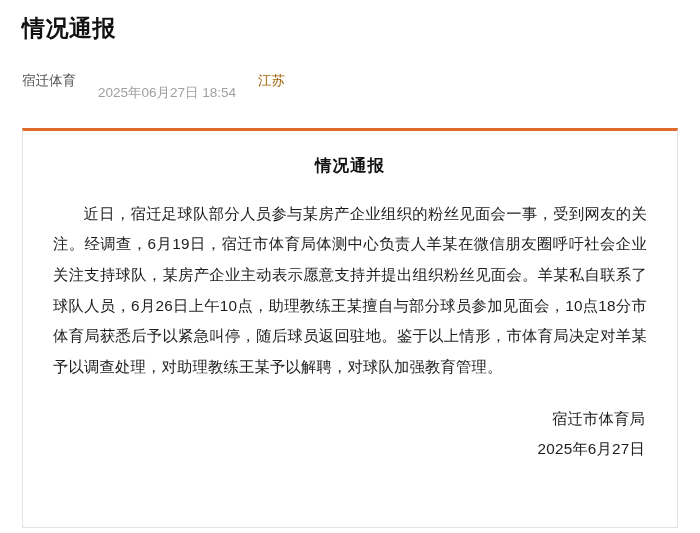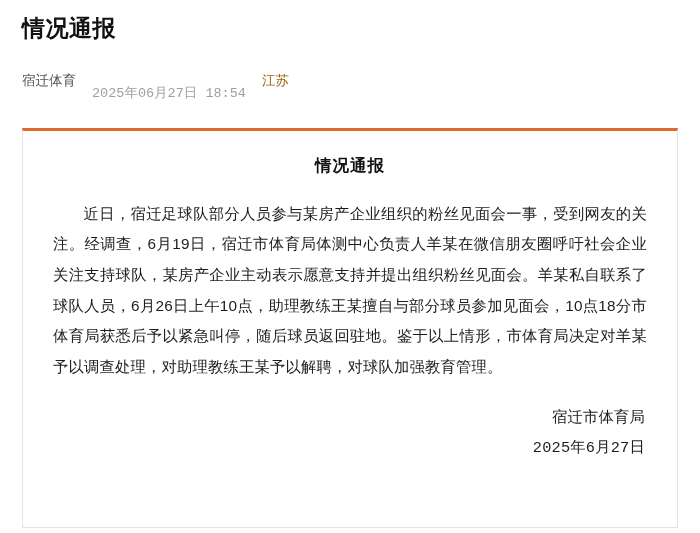--- a/index.html
+++ b/index.html
@@ -29,22 +29,21 @@
     margin-top: 14px;
     margin-bottom: 0;
     line-height: 1.3;
   }
   .meta {
     margin-top: 16px;
     display: flex;
     align-items: center;
     font-size: 13.5px;
     color: #9a9a9a;
-    gap: 16px;
-    font-family: Liberation Mono, monospace;
+    gap: 22px;
   }
   .meta .source {
     color: #555555;
     font-size: 13.5px;
   }
   .meta .date {
     color: #a0a0a0;
     margin-top: 24px;
   }
   .meta .region {
@@ -80,21 +79,20 @@
   .signature {
     margin-top: 22px;
     text-align: right;
     font-size: 15.3px;
     line-height: 1.9;
     color: #1c1c1c;
     letter-spacing: 0.2px;
   }
   .signature div {
     padding-right: 2px;
-    font-family: Liberation Mono, monospace;
   }
 </style>
 </head>
 <body>
 
 <div class="page">
 
   <h1 class="headline">情况通报</h1>
 
   <div class="meta">

